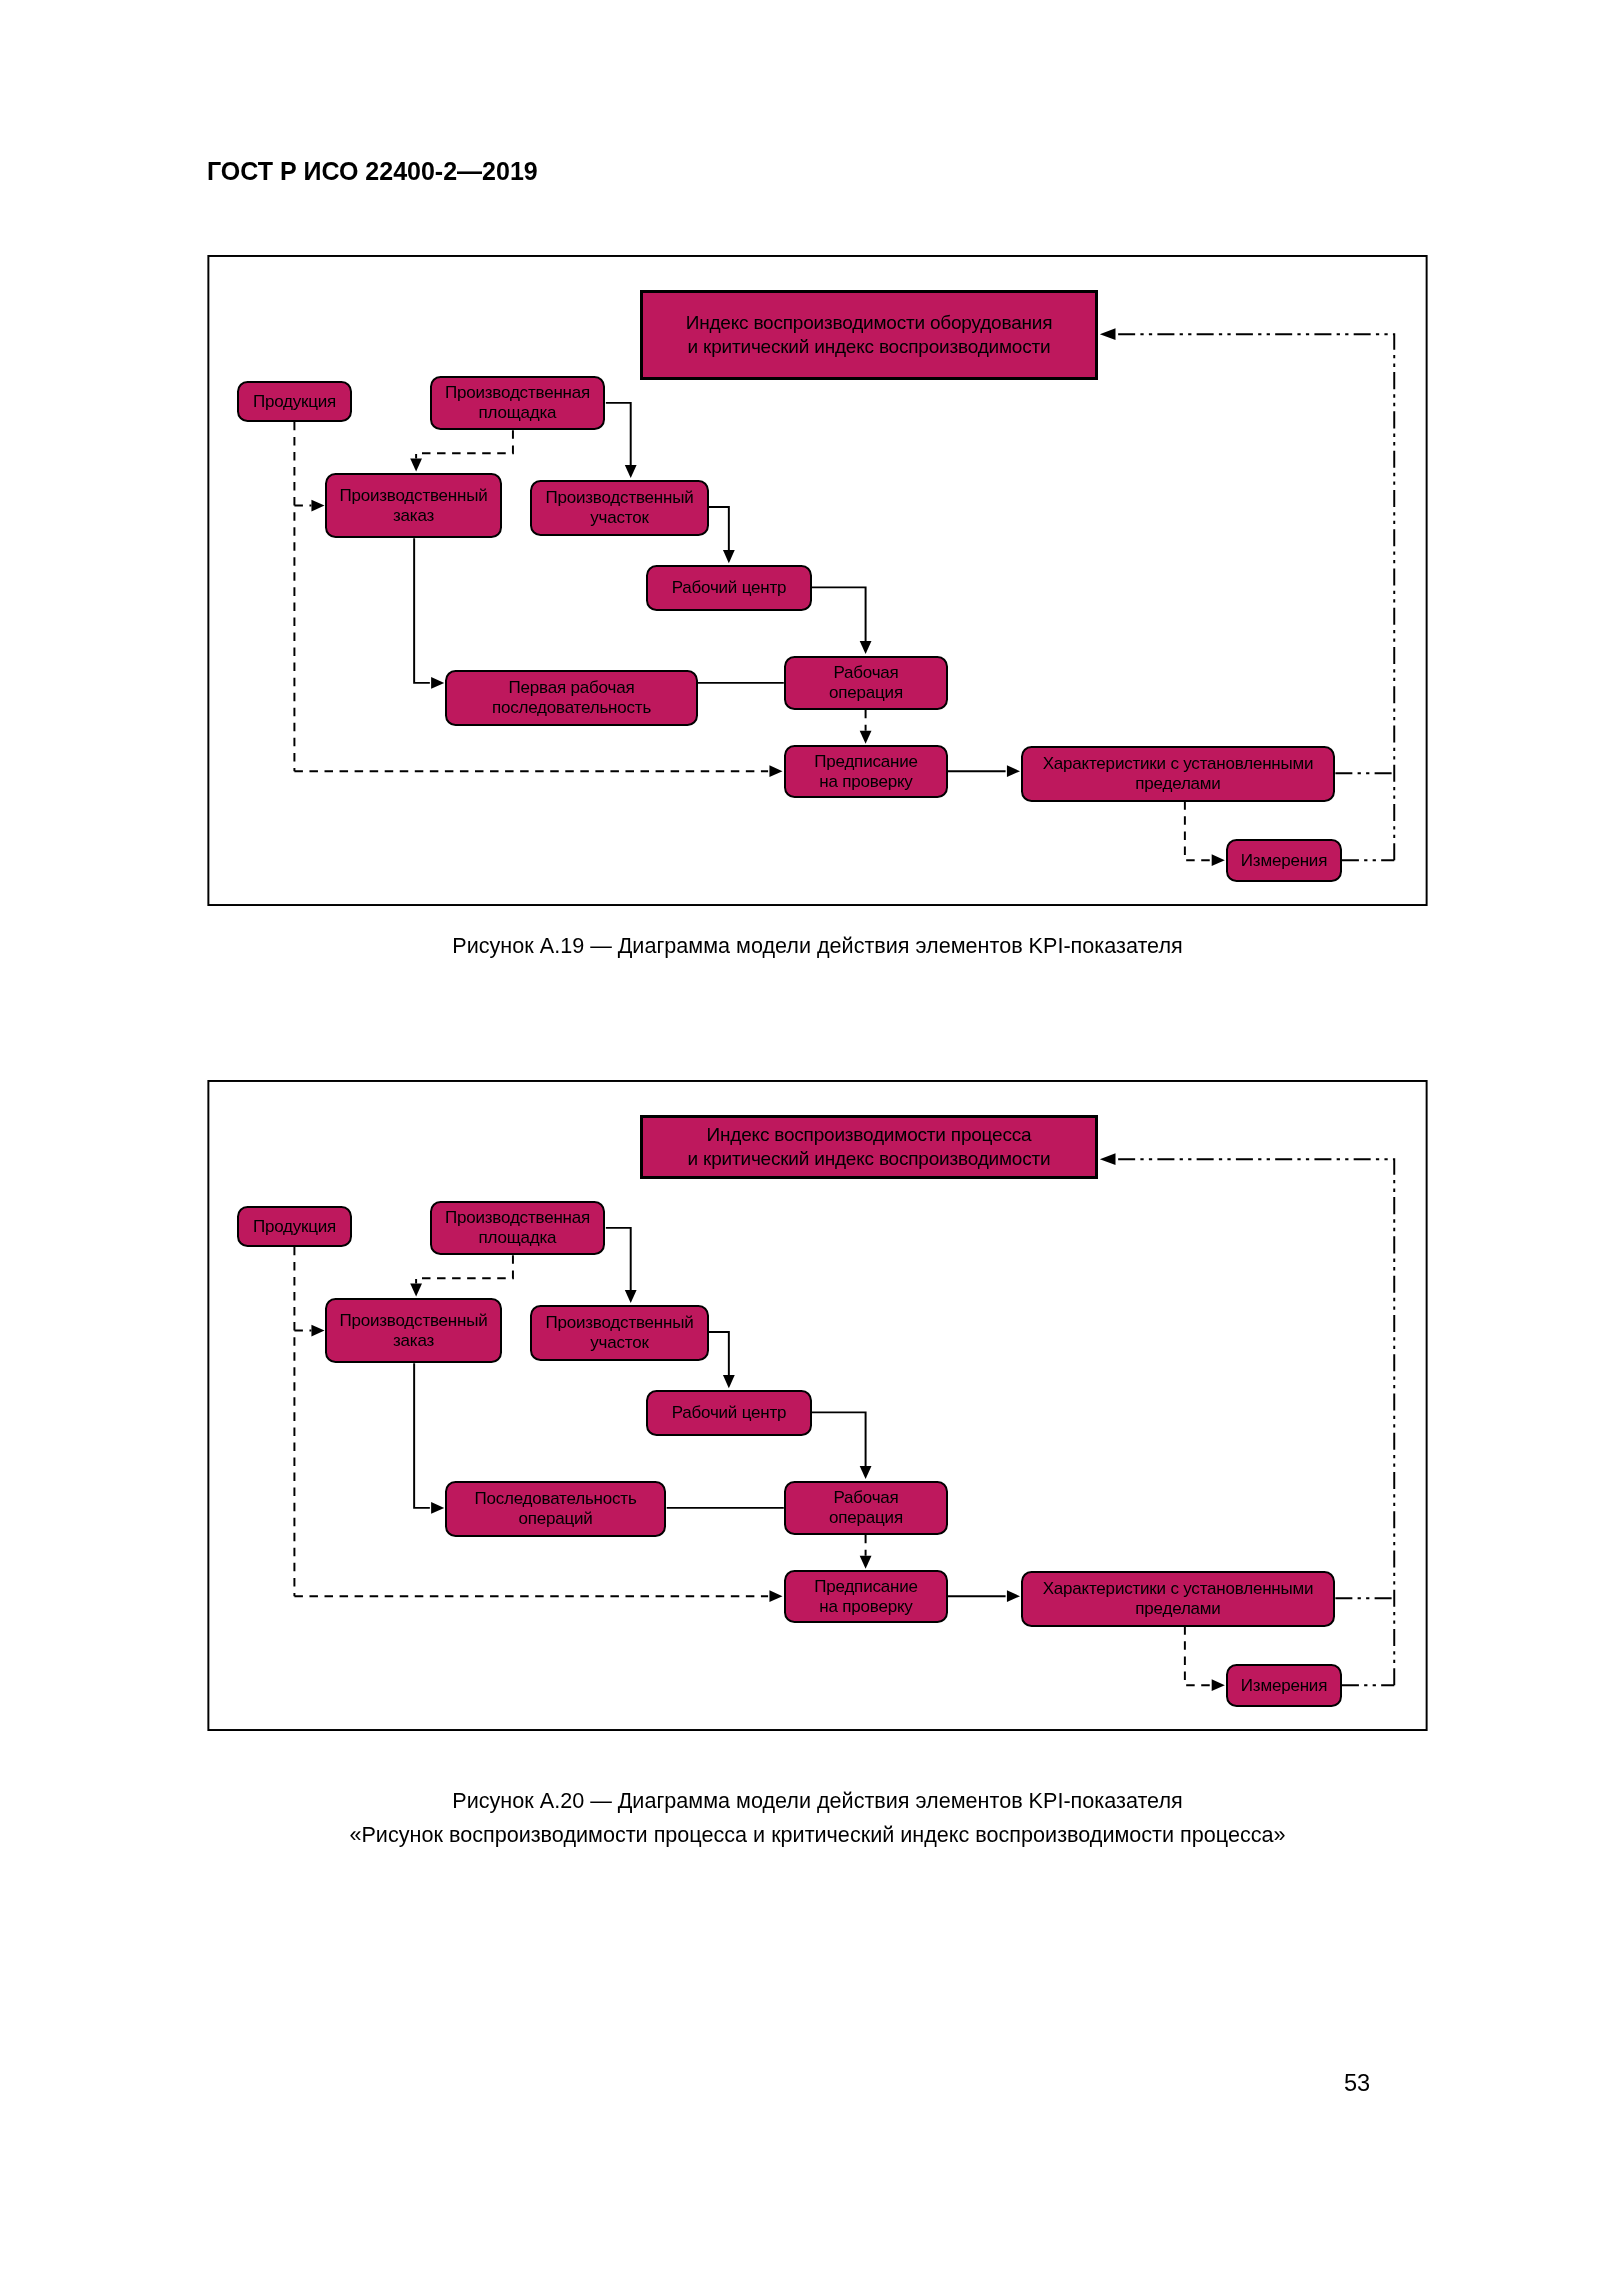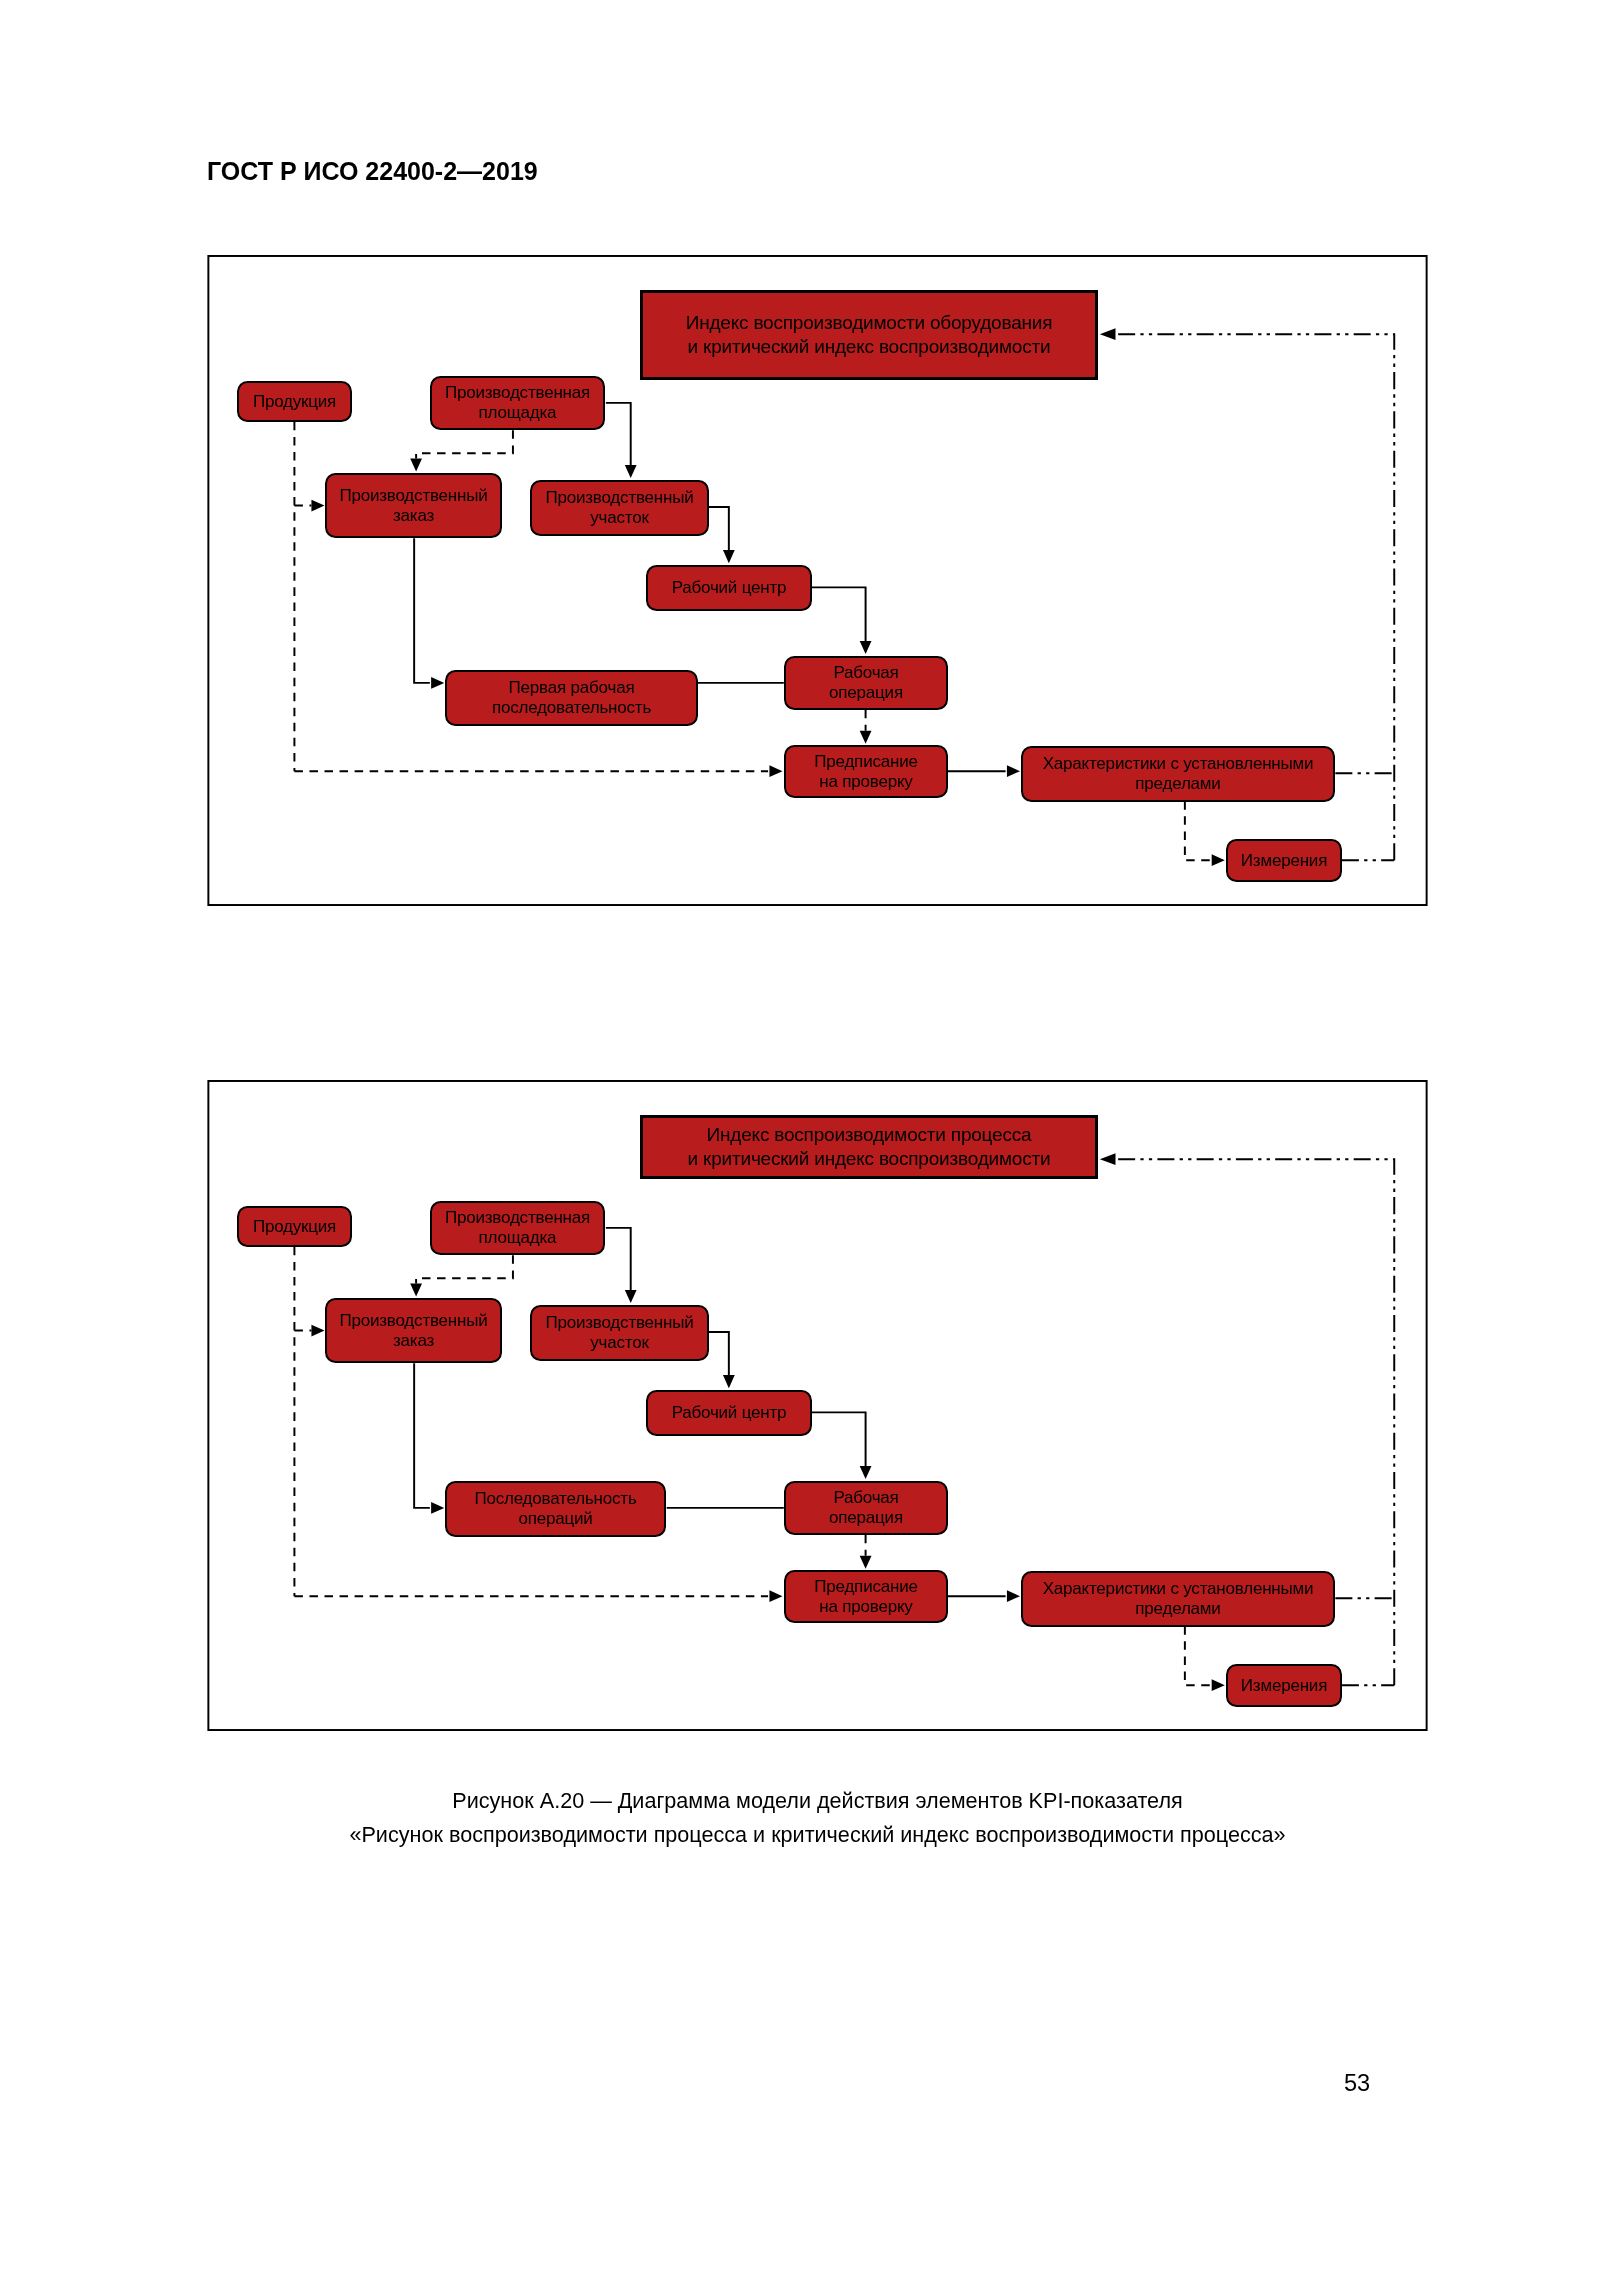--- a/index.html
+++ b/index.html
@@ -9,21 +9,21 @@
   }
   .page-header{
     position:absolute;left:207px;top:157px;width:1270px;
     text-align:left;font-size:25px;font-weight:bold;letter-spacing:0px;
   }
   .figure{
     position:absolute;left:207px;width:1221px;height:651px;
   }
   .figure svg{position:absolute;left:0;top:0;}
   .node{
-    position:absolute;box-sizing:border-box;background:#b91c1c;
+    position:absolute;box-sizing:border-box;background:#be185d;
     border:2px solid #000;border-radius:10.5px;
     display:flex;align-items:center;justify-content:center;
     text-align:center;font-size:17px;line-height:20px;
     letter-spacing:-0.2px;white-space:pre-line;
   }
   .node.thick{
     border-width:3.9px;border-radius:0;font-size:19px;line-height:23.6px;
   }
   .caption{
     position:absolute;left:207px;width:1221px;text-align:center;
@@ -96,20 +96,21 @@
   <div class="node" style="left:577px;top:401px;width:164px;height:54px">Рабочая
 операция</div>
   <div class="node" style="left:577px;top:490px;width:164px;height:53px">Предписание
 на проверку</div>
   <div class="node" style="left:814px;top:491px;width:314px;height:56px">Характеристики с установленными
 пределами</div>
   <div class="node" style="left:1019px;top:584px;width:116px;height:43px">Измерения</div>
 </div>
 
 <div class="caption" style="top:929px;">
+  <div>Рисунок А.19 — Диаграмма модели действия элементов KPI-показателя</div>
 </div>
 
 <div class="figure" style="top:1080px;">
   <svg width="1221" height="651" viewBox="0 0 1865 995">
     <rect x="1.5" y="1.5" width="1862" height="992" class="stroke"></rect>
     <g>
       <path class="stroke" d="M609 226 H647 V321"></path>
       <path class="stroke" d="M766 385 H797 V451"></path>
       <path class="stroke" d="M316 433 V654 H340"></path>
       <path class="stroke" d="M924 508 H1006 V590"></path>

